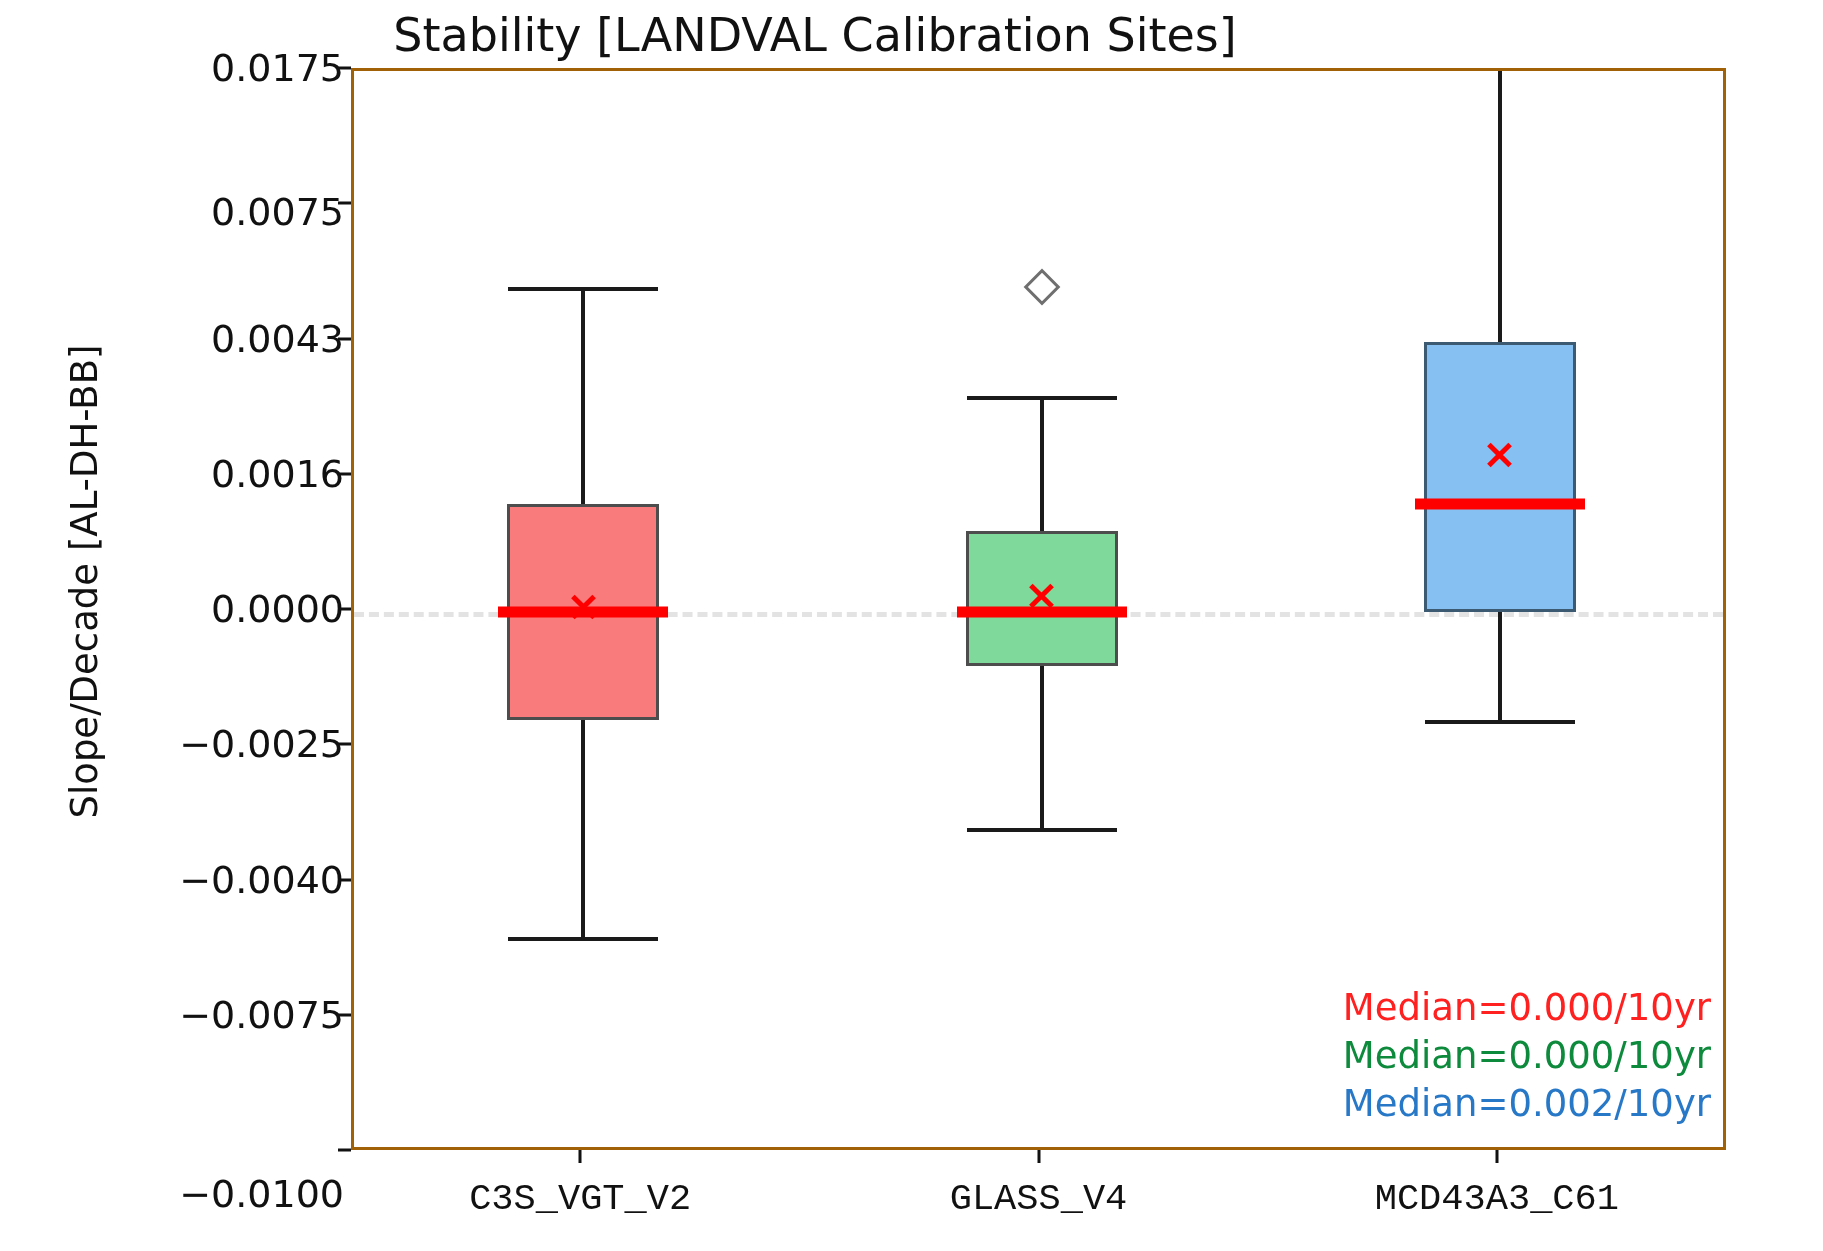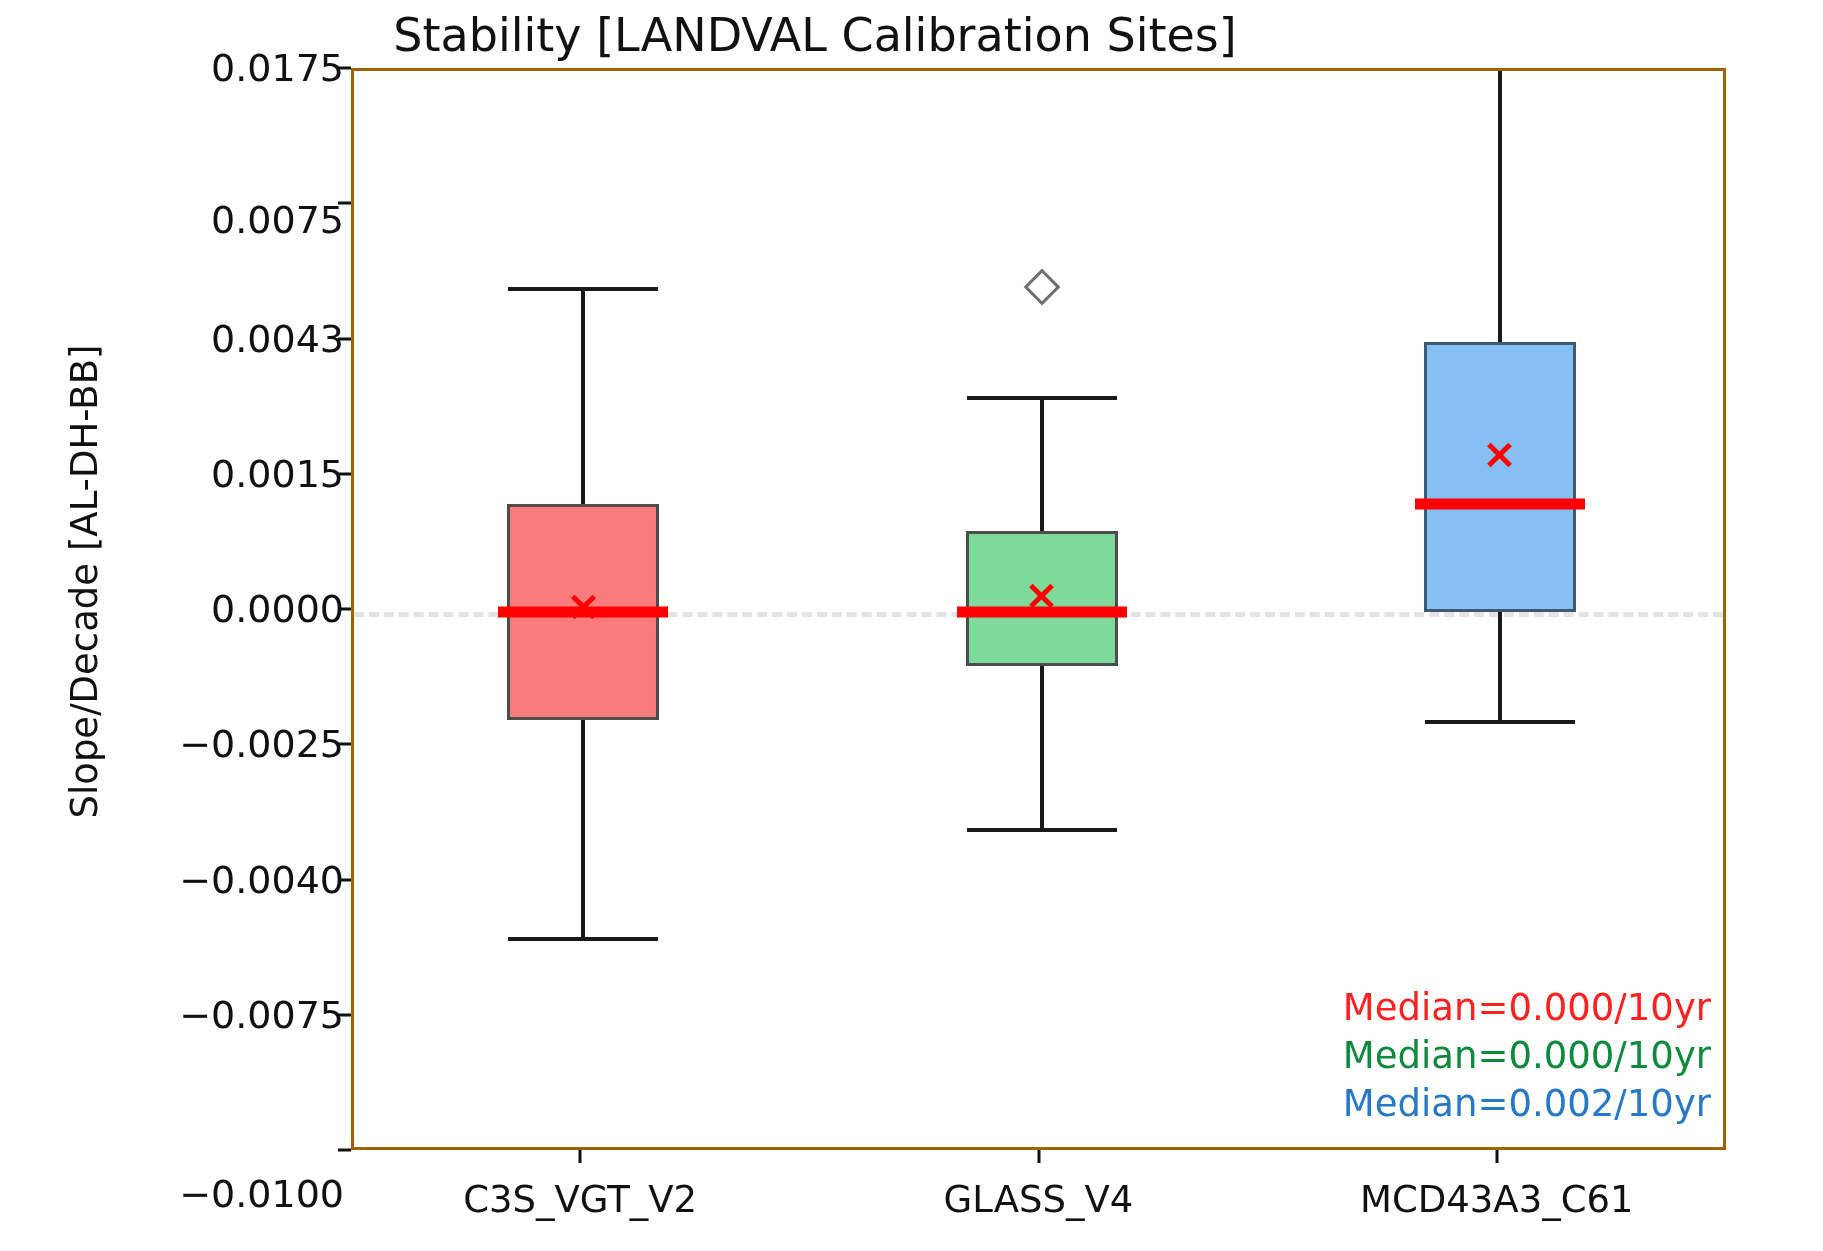--- a/index.html
+++ b/index.html
@@ -24,21 +24,21 @@
     position:absolute;right:1479px;
     font-size:38px;color:#111;text-align:right;white-space:nowrap;
     transform:translateY(-50%);
   }
   .ytick-mark{
     position:absolute;left:338px;width:13px;height:3px;background:#111;
     transform:translateY(-50%);
   }
   .xtick-label{
     position:absolute;top:1178px;font-size:37px;color:#111;
-    text-align:center;white-space:nowrap;transform:translateX(-50%);
+    text-align:center;white-space:nowrap;transform:translateX(-50%);font-family:Liberation Mono, monospace;
   }
   .xtick-mark{
     position:absolute;top:1150px;width:3px;height:13px;background:#111;
     transform:translateX(-50%);
   }
   .zeroline{
     position:absolute;left:0;width:100%;height:0;
     border-top:5px dashed #e3e3e3;
   }
   .whisker-v{position:absolute;width:4px;background:#1a1a1a;transform:translateX(-50%);}
@@ -67,25 +67,25 @@
 
 <div id="root">
 
   <div id="title">Stability [LANDVAL Calibration Sites]</div>
 
   <div id="ylabel">Slope/Decade [AL-DH-BB]</div>
 
   <div id="yticks">
       <div class="ytick-label" style="top: 68px;">0.0175</div>
       <div class="ytick-mark" style="top: 68px;"></div>
-      <div class="ytick-label" style="top: 220px;">0.0075</div>
+      <div class="ytick-label" style="top: 212px;">0.0075</div>
       <div class="ytick-mark" style="top: 203.25px;"></div>
       <div class="ytick-label" style="top: 338.5px;">0.0043</div>
       <div class="ytick-mark" style="top: 338.5px;"></div>
-      <div class="ytick-label" style="top: 473.75px;">0.0015</div>
+      <div class="ytick-label" style="top: 473.75px;">0.0016</div>
       <div class="ytick-mark" style="top: 473.75px;"></div>
       <div class="ytick-label" style="top: 609px;">0.0000</div>
       <div class="ytick-mark" style="top: 609px;"></div>
       <div class="ytick-label" style="top: 744.25px;">−0.0025</div>
       <div class="ytick-mark" style="top: 744.25px;"></div>
       <div class="ytick-label" style="top: 879.5px;">−0.0040</div>
       <div class="ytick-mark" style="top: 879.5px;"></div>
       <div class="ytick-label" style="top: 1014.75px;">−0.0075</div>
       <div class="ytick-mark" style="top: 1014.75px;"></div>
       <div class="ytick-label" style="top: 1150px; margin-top: 44px;">−0.0100</div>

